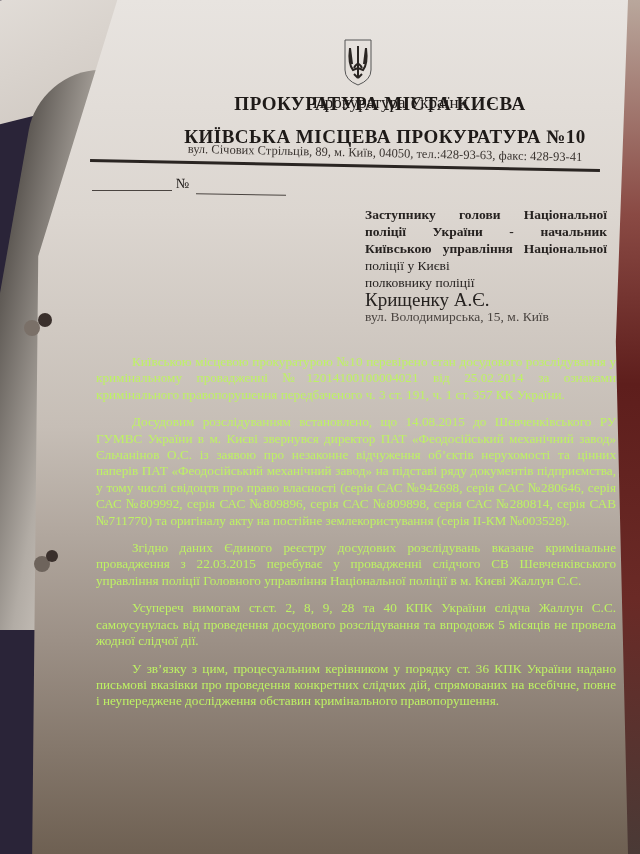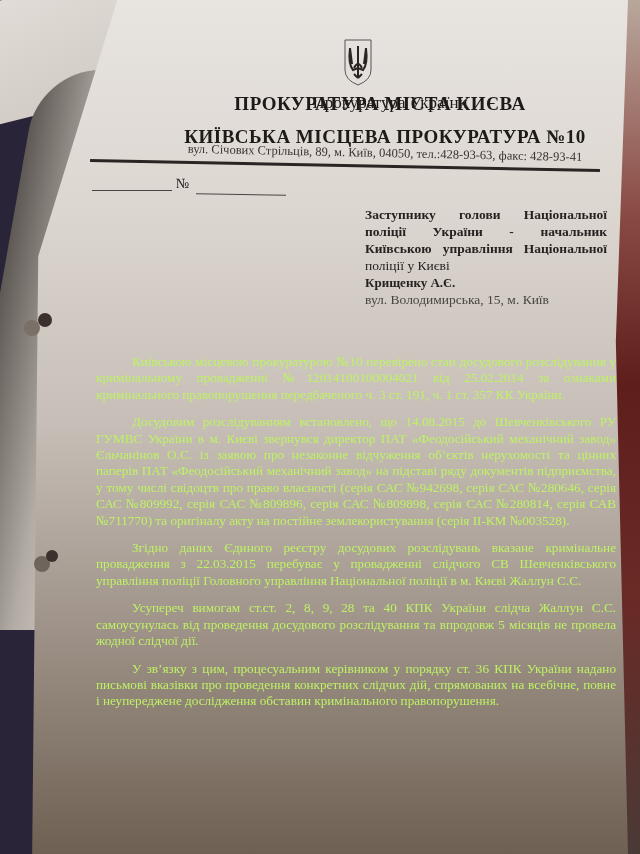--- a/index.html
+++ b/index.html
@@ -45,21 +45,21 @@
       background: #2a2522; transform: rotate(1.1deg);
     }
     .numline { position: absolute; top: 176px; font-size: 14px; }
     .ul { position: absolute; height: 1px; background: #4a4440; }
     .recipient {
       position: absolute; left: 365px; top: 206px; width: 242px; font-size: 13.5px; line-height: 17px;
       color: #262220;
     }
     .recipient .b { font-weight: bold; text-align: justify; text-align-last: justify; }
     .recipient .bl { font-weight: normal; }
-    .recipient .name { font-weight: bold; font-size: 13px; }
+    .recipient .name { font-weight: normal; font-size: 19px; }
     .recipient .raddr { color: #4a4440; }
     .body {
       position: absolute; left: 96px; top: 354px; width: 520px; font-size: 13.2px; line-height: 16.4px;
       color: #bef264; text-align: justify;
     }
     .body p { margin: 0 0 11px 0; text-indent: 36px; }
     .hole { position: absolute; border-radius: 50%; }
   </style>
 </head>
 <body>
@@ -84,20 +84,21 @@
 
   <div class="ul" style="left:92px; top:190px; width:80px;"></div>
   <span class="numline" style="left:176px;">№</span>
   <div class="ul" style="left:196px; top:194px; width:90px; transform:rotate(1deg);"></div>
 
   <div class="recipient">
     <div class="b">Заступнику голови Національної</div>
     <div class="b">поліції України - начальник</div>
     <div class="b">Київською управління Національної</div>
     <div class="bl">поліції у Києві</div>
+    <div class="bl">полковнику поліції</div>
     <div class="name">Крищенку А.Є.</div>
     <div class="raddr">вул. Володимирська, 15, м. Київ</div>
   </div>
 
   <div class="body">
     <p>Київською місцевою прокуратурою №10 перевірено стан досудового розслідування у кримінальному провадженні №12014100100004021 від 25.02.2014 за ознаками кримінального правопорушення передбаченого ч. 3 ст. 191, ч. 1 ст. 357 КК України.</p>
     <p>Досудовим розслідуванням встановлено, що 14.08.2015 до Шевченківського РУ ГУМВС України в м. Києві звернувся директор ПАТ «Феодосійський механічний завод» Єльчанінов О.С. із заявою про незаконне відчуження об’єктів нерухомості та цінних паперів ПАТ «Феодосійський механічний завод» на підставі ряду документів підприємства, у тому числі свідоцтв про право власності (серія САС №942698, серія САС №280646, серія САС №809992, серія САС №809896, серія САС №809898, серія САС №280814, серія САВ №711770) та оригіналу акту на постійне землекористування (серія II-КМ №003528).</p>
     <p>Згідно даних Єдиного реєстру досудових розслідувань вказане кримінальне провадження з 22.03.2015 перебуває у провадженні слідчого СВ Шевченківського управління поліції Головного управління Національної поліції в м. Києві Жаллун С.С.</p>
     <p>Усупереч вимогам ст.ст. 2, 8, 9, 28 та 40 КПК України слідча Жаллун С.С. самоусунулась від проведення досудового розслідування та впродовж 5 місяців не провела жодної слідчої дії.</p>
     <p>У зв’язку з цим, процесуальним керівником у порядку ст. 36 КПК України надано письмові вказівки про проведення конкретних слідчих дій, спрямованих на всебічне, повне і неупереджене дослідження обставин кримінального правопорушення.</p>

